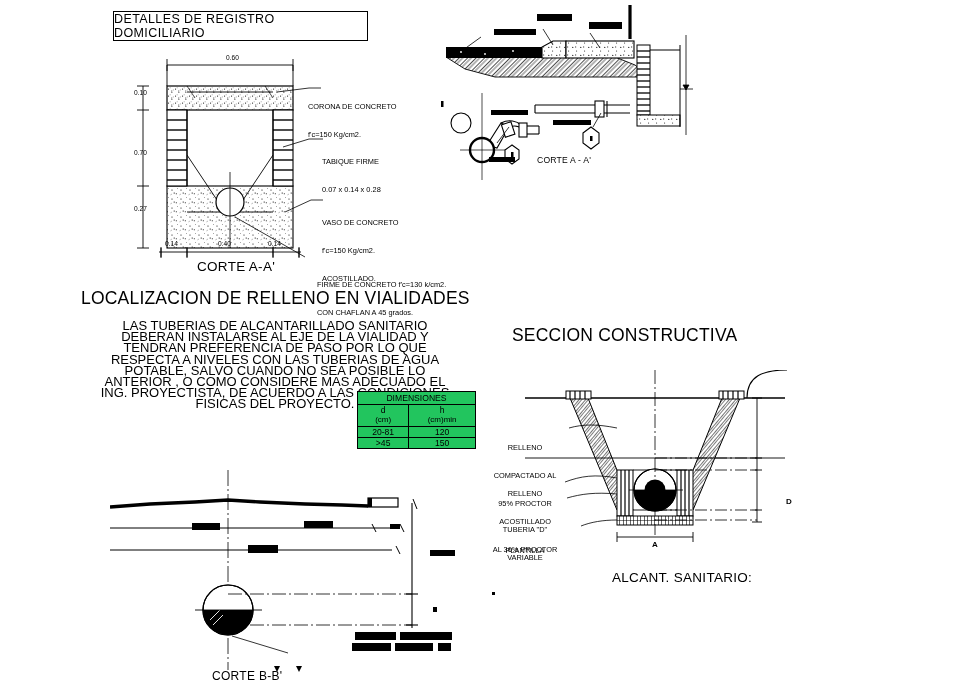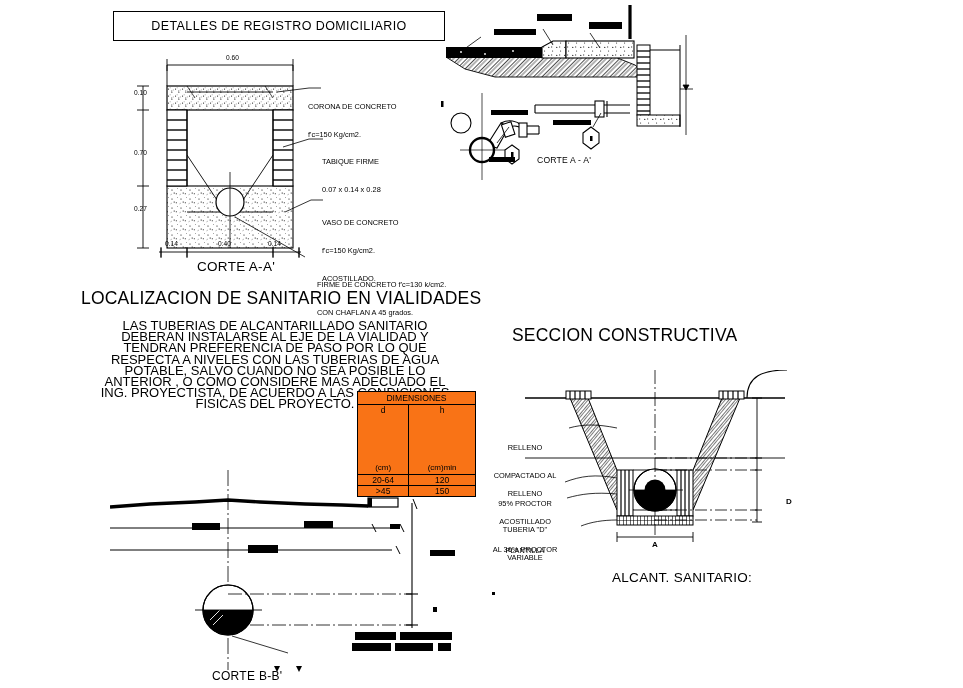--- a/index.html
+++ b/index.html
@@ -5,21 +5,21 @@
   html,body{margin:0;padding:0;background:#ffffff;}
   body{
     width:963px;height:688px;position:relative;overflow:hidden;
     font-family:"Liberation Sans", sans-serif;
     color:#000;
   }
   .cad{position:absolute;}
   svg{display:block;}
   
   #title-box{
-    position:absolute;left:113px;top:11px;width:332px;height:30px;
+    position:absolute;left:113px;top:11px;width:255px;height:30px;
     border:1.6px solid #000;box-sizing:border-box;
     display:flex;align-items:center;justify-content:center;
   }
   #title-box span{font-size:12.5px;letter-spacing:.4px;}
   
   .heading{position:absolute;font-size:17.5px;letter-spacing:.2px;white-space:nowrap;}
   #heading-localizacion{left:81px;top:288px;}
   #heading-seccion{left:512px;top:325px;text-align:center;}
   
   #note-paragraph{
@@ -34,25 +34,25 @@
   
   .caption{position:absolute;font-size:13.5px;letter-spacing:.3px;white-space:nowrap;}
   #cap-corte-aa{left:197px;top:259px;}
   #cap-corte-aap{left:537px;top:155px;font-size:8.6px;letter-spacing:.2px;}
   #cap-corte-bb{left:212px;top:669px;font-size:12px;}
   #cap-alcant{left:572px;top:570px;font-size:13.5px;margin-left:40px;}
   
   #dim-table{
     position:absolute;left:357px;top:391px;width:119px;
     border:1.2px solid #000;border-collapse:collapse;
-    font-size:8px;text-align:center;background:#f97316;
+    font-size:8px;text-align:center;background:#22c55e;
   }
   #dim-table td,#dim-table th{border:1px solid #000;padding:0;font-weight:normal;line-height:10px;}
   #dim-table .hd{font-size:8.6px;padding:1px 0;}
-  #dim-table .u{font-size:8px;padding:0 0 1px 0;margin-top:48px;}
+  #dim-table .u{font-size:8px;padding:0 0 1px 0;}
   #dim-table .v{font-size:8.6px;padding:0;}
   
   .redact{position:absolute;background:#000;}
 </style>
 </head>
 <body>
 
 <div id="title-box">
   <span>DETALLES DE REGISTRO DOMICILIARIO</span>
 </div>
@@ -297,21 +297,21 @@
 </div>
 
 <div class="redact" style="left:494px;top:29px;width:42px;height:6px;"></div>
 <div class="redact" style="left:537px;top:14px;width:35px;height:7px;"></div>
 <div class="redact" style="left:589px;top:22px;width:33px;height:7px;"></div>
 <div class="redact" style="left:491px;top:110px;width:37px;height:5px;"></div>
 <div class="redact" style="left:553px;top:120px;width:38px;height:5px;"></div>
 <div class="redact" style="left:489px;top:157px;width:26px;height:5px;"></div>
 <div class="caption" id="cap-corte-aap">CORTE A - A'</div>
 
-<div class="heading" id="heading-localizacion">LOCALIZACION DE SANITARIO EN VIALIDADES</div>
+<div class="heading" id="heading-localizacion">LOCALIZACION DE RELLENO EN VIALIDADES</div>
 
 <div id="note-paragraph">LAS TUBERIAS DE ALCANTARILLADO SANITARIO DEBERAN INSTALARSE AL EJE DE LA VIALIDAD Y TENDRAN PREFERENCIA DE PASO POR LO QUE RESPECTA A NIVELES CON LAS TUBERIAS DE AGUA POTABLE, SALVO CUANDO NO SEA POSIBLE LO ANTERIOR , O COMO CONSIDERE MAS ADECUADO EL ING. PROYECTISTA, DE ACUERDO A LAS CONDICIONES FISICAS DEL PROYECTO.</div>
 
 <div class="heading" id="heading-seccion">SECCION CONSTRUCTIVA</div>
 
 <table id="dim-table">
   <tbody>
       <tr>
     <th class="hd" colspan="2">DIMENSIONES</th>
   </tr>
@@ -319,21 +319,21 @@
     <td>
       <div class="v">d</div>
       <div class="u">(cm)</div>
     </td>
     <td>
       <div class="v">h</div>
       <div class="u">(cm)min</div>
     </td>
   </tr>
   <tr>
-    <td class="v">20-64</td>
+    <td class="v">20-81</td>
     <td class="v">120</td>
   </tr>
   <tr>
     <td class="v">&gt;45</td>
     <td class="v">150</td>
   </tr>
 </tbody>
   </table>
 
 <div class="cad" style="left:525px;top:370px;">

